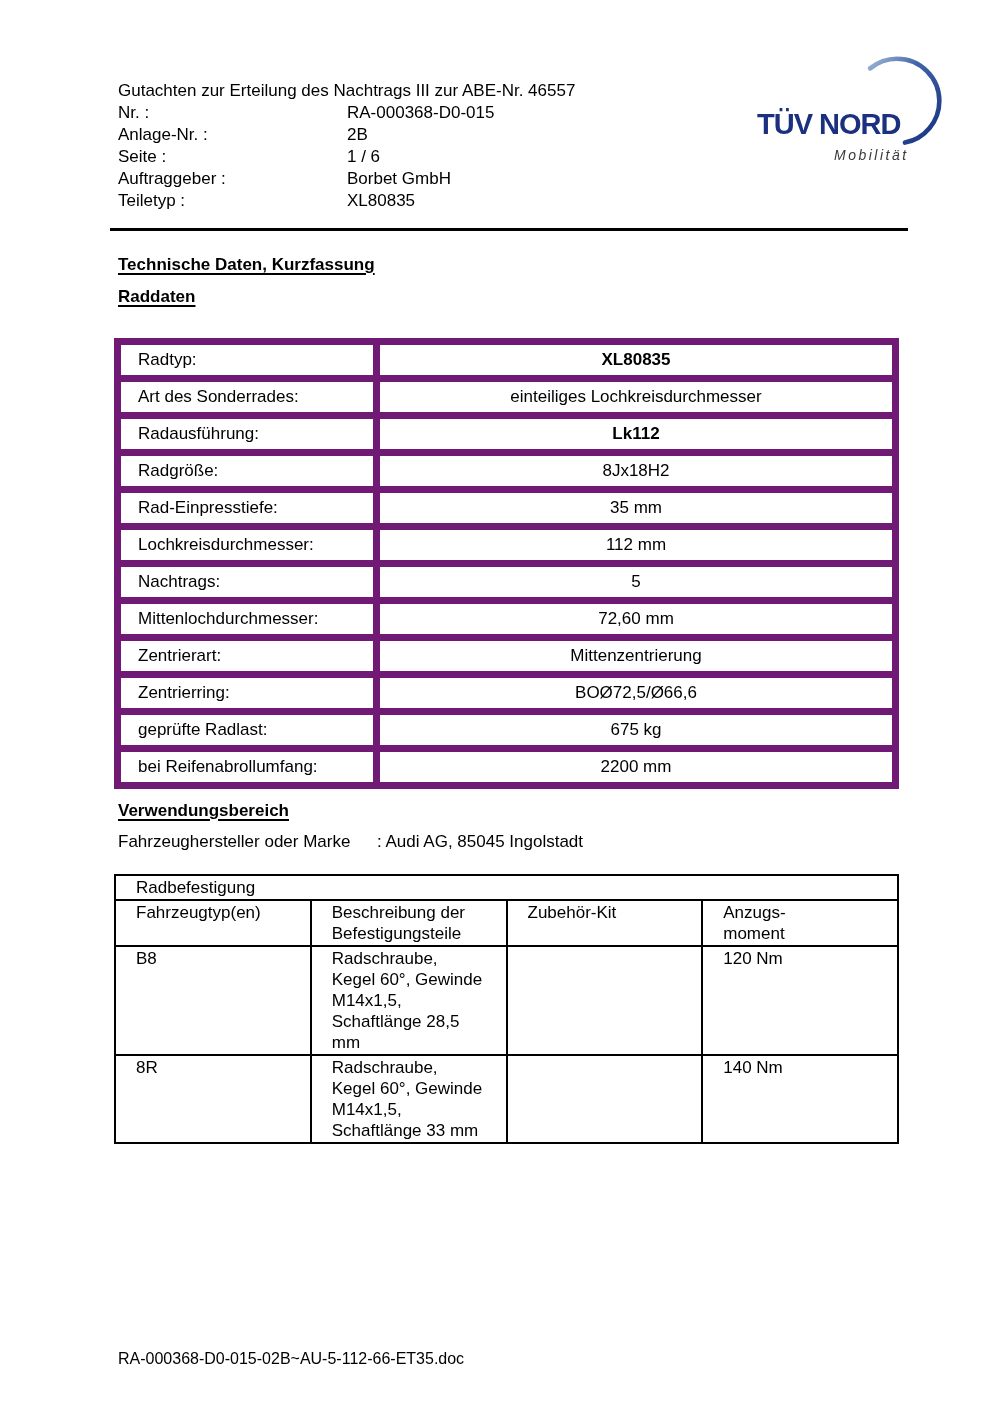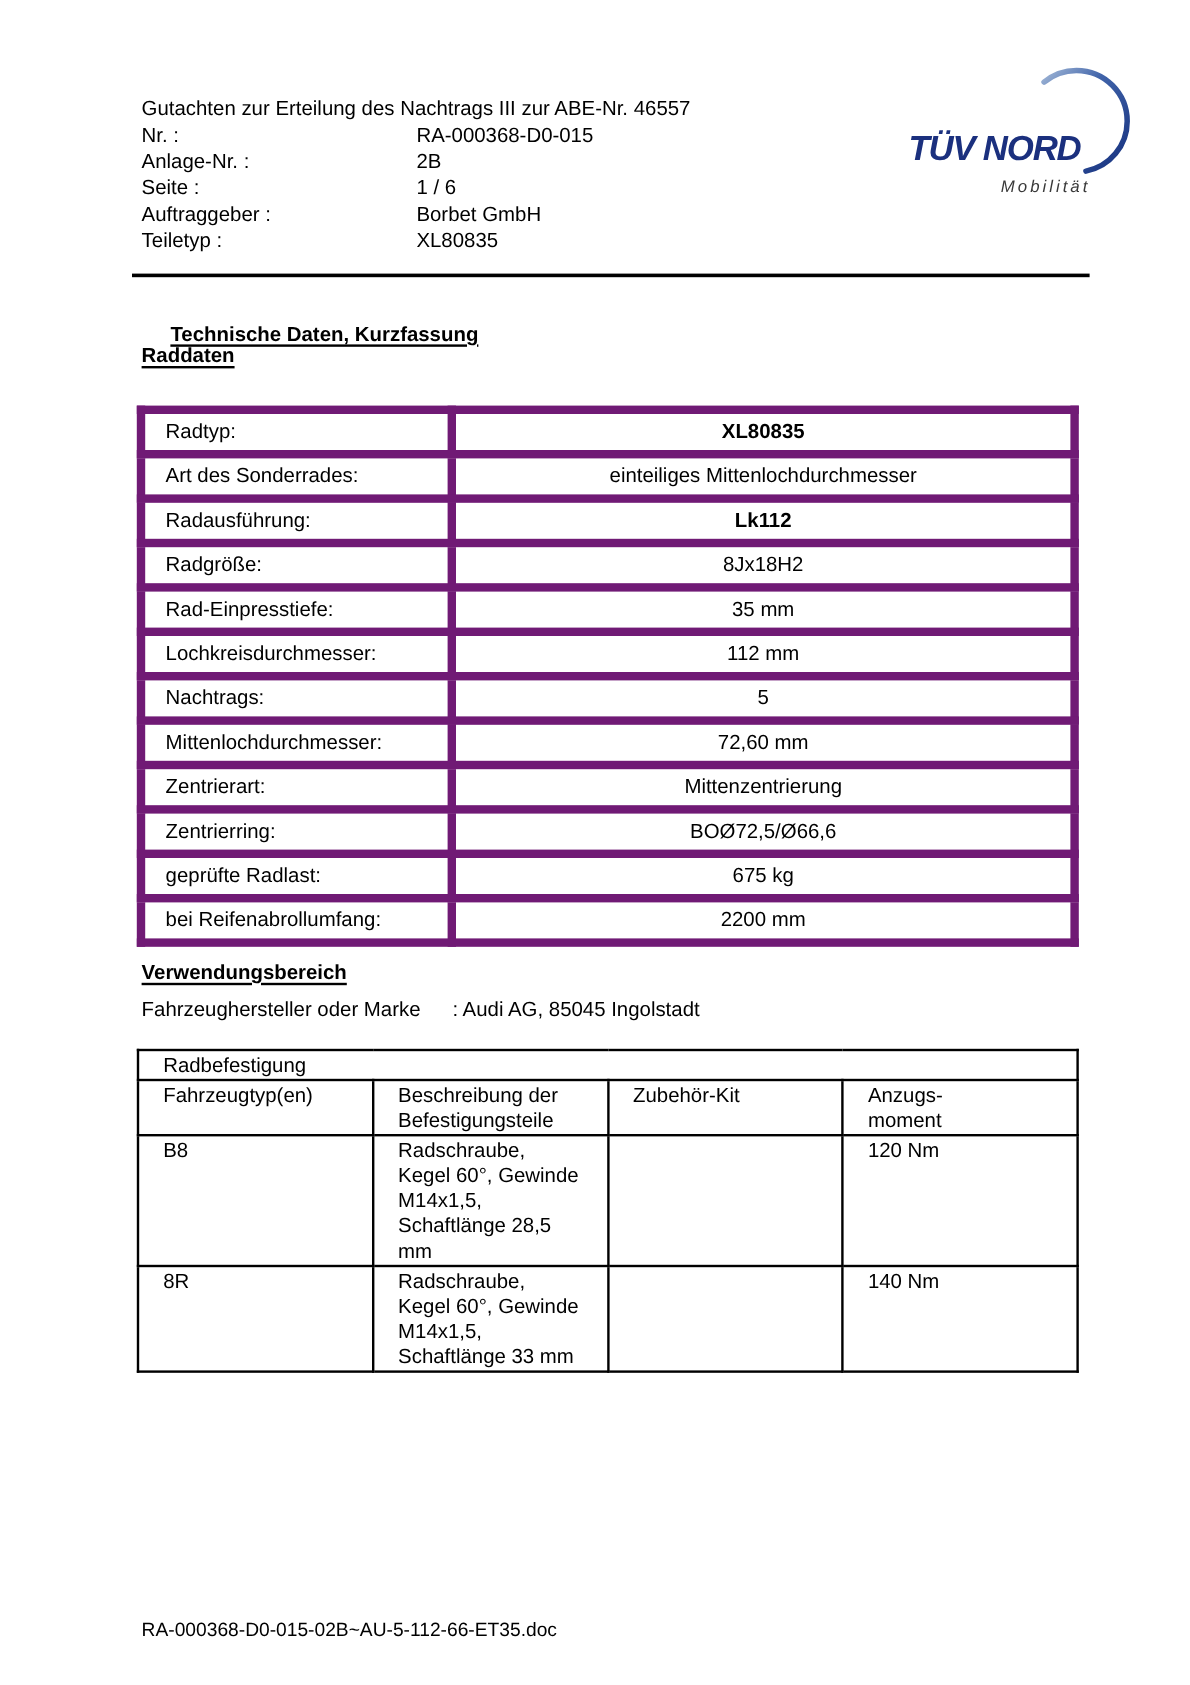--- a/index.html
+++ b/index.html
@@ -7,35 +7,35 @@
     position:relative; width:992px; height:1404px; background:#ffffff;
     font-family:"Liberation Sans", sans-serif; color:#000; overflow:hidden;
   }
   
   .header-block { position:absolute; left:118px; top:80px; font-size:17px; line-height:22px; }
   .header-field { display:flex; }
   .header-field .lbl { width:229px; flex:0 0 229px; }
   
   .logo-arc { position:absolute; left:851px; top:55px; width:92px; height:92px; }
   .logo-brand {
-    position:absolute; left:757px; top:108px; font-size:29px; font-weight:bold; font-style:italic;
+    position:absolute; left:757px; top:108px; font-size:29px; font-weight:bold; 
     color:#1b307e; letter-spacing:-1px; white-space:nowrap;
   }
   .logo-tagline {
     position:absolute; left:834px; top:147px; font-size:14px; font-style:italic;
     letter-spacing:2.5px; color:#3a3a3a; white-space:nowrap;
   }
   
   .rule { position:absolute; left:110px; top:228px; width:798px; height:3px; background:#000; }
   
   .heading {
     position:absolute; left:118px; font-size:17px; font-weight:bold;
     text-decoration:underline; text-decoration-thickness:2px; text-underline-offset:3px;
   }
-  .h-tech { top:269px;margin-left:24px; }
+  .h-tech { top:255px; }
   .h-rad  { top:287px; }
   .h-verw { top:801px; }
   
   .wheel-table {
     position:absolute; left:114px; top:338px; width:785px;
     border-collapse:collapse; font-size:17px; table-layout:fixed;
   }
   .wheel-table td { border:7px solid #701a75; height:30px; padding:0 17px;margin-left:40px; }
   .wheel-table td.lbl { width:218px; text-align:left; }
   .wheel-table td.val { text-align:center; }
@@ -107,21 +107,21 @@
   <div class="heading h-rad">Raddaten</div>
 
   <table class="wheel-table">
     <tbody>
       <tr>
         <td class="lbl">Radtyp:</td>
         <td class="val" style="font-weight: bold;">XL80835</td>
       </tr>
       <tr>
         <td class="lbl">Art des Sonderrades:</td>
-        <td class="val">einteiliges Mittenlochdurchmesser</td>
+        <td class="val">einteiliges Lochkreisdurchmesser</td>
       </tr>
       <tr>
         <td class="lbl">Radausführung:</td>
         <td class="val" style="font-weight: bold;">Lk112</td>
       </tr>
       <tr>
         <td class="lbl">Radgröße:</td>
         <td class="val">8Jx18H2</td>
       </tr>
       <tr>

